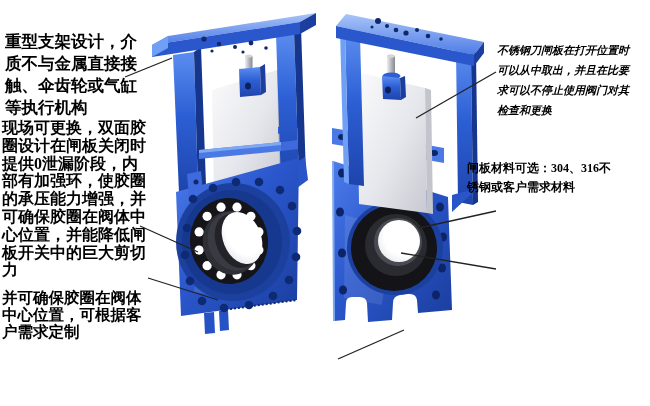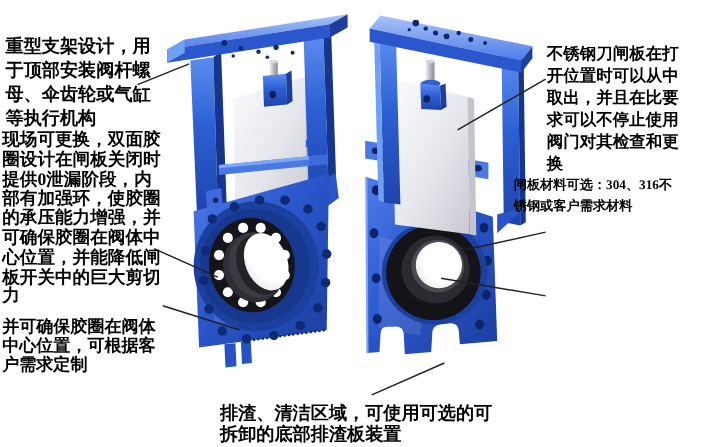--- a/index.html
+++ b/index.html
@@ -4,21 +4,21 @@
 <style>
   html,body{margin:0;padding:0;background:#fff;}
   .stage{position:relative;width:650px;height:406px;background:#fff;overflow:hidden;
          font-family:"Liberation Serif","DejaVu Serif",serif;}
   .art{position:absolute;left:0;top:0;}
   .ann{position:absolute;font-weight:700;color:#000;letter-spacing:0;
        font-family:"Liberation Serif","DejaVu Serif",serif;}
   .ann-l1{left:5px;top:31px;width:142px;font-size:16.5px;line-height:22px;}
   .ann-l2{left:2px;top:119px;width:148px;font-size:16px;line-height:17.8px;}
   .ann-l3{left:2px;top:290px;width:148px;font-size:15.5px;line-height:16.8px;}
-  .ann-r1{left:497px;top:40px;width:133px;font-size:15px;line-height:20px;}
+  .ann-r1{left:497px;top:40px;width:133px;font-size:11px;line-height:20px;font-style:italic;}
   .ann-r2{left:467px;top:159px;width:152px;font-size:12px;line-height:19px;}
   .ann-r3{left:497px;top:227px;width:148px;font-size:15.5px;line-height:17.5px;}
   .ann-r4{left:497px;top:278px;width:134px;font-size:15.5px;line-height:18.6px;}
   .ann-cap{left:200px;top:367px;width:258px;font-size:16.5px;line-height:18.5px;}
 </style>
 </head>
 <body>
 
 <div class="stage">
 
@@ -232,21 +232,20 @@
       <line x1="125" y1="77" x2="172" y2="58"></line>
       <line x1="140" y1="226" x2="198" y2="252"></line>
       <line x1="148" y1="278" x2="218" y2="300"></line>
       <line x1="416" y1="118" x2="496" y2="72"></line>
       <line x1="419" y1="228" x2="496" y2="211"></line>
       <line x1="401" y1="253" x2="496" y2="269"></line>
       <line x1="338" y1="359" x2="404" y2="330"></line>
     </g>
   </svg>
 
-  <div class="ann ann-l1">重型支架设计，用于顶部安装阀杆螺母、伞齿轮或气缸等执行机构</div>
+  <div class="ann ann-l1">重型支架设计，介质不与金属直接接触、伞齿轮或气缸等执行机构</div>
   <div class="ann ann-l2">现场可更换，双面胶圈设计在闸板关闭时提供0泄漏阶段，内部有加强环，使胶圈的承压能力增强，并可确保胶圈在阀体中心位置，并能降低闸板开关中的巨大剪切力</div>
   <div class="ann ann-l3">并可确保胶圈在阀体中心位置，可根据客户需求定制</div>
 
   <div class="ann ann-r1">不锈钢刀闸板在打开位置时可以从中取出，并且在比要求可以不停止使用阀门对其检查和更换</div>
   <div class="ann ann-r2">闸板材料可选：304、316不锈钢或客户需求材料</div>
 
-  <div class="ann ann-cap">排渣、清洁区域，可使用可选的可拆卸的底部排渣板装置</div>
 </div>
 
 </body></html>

